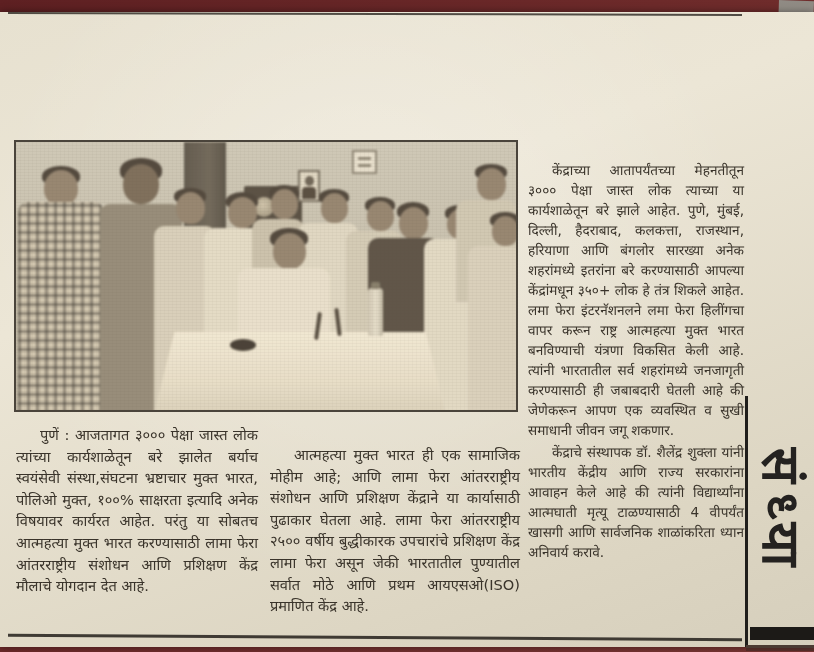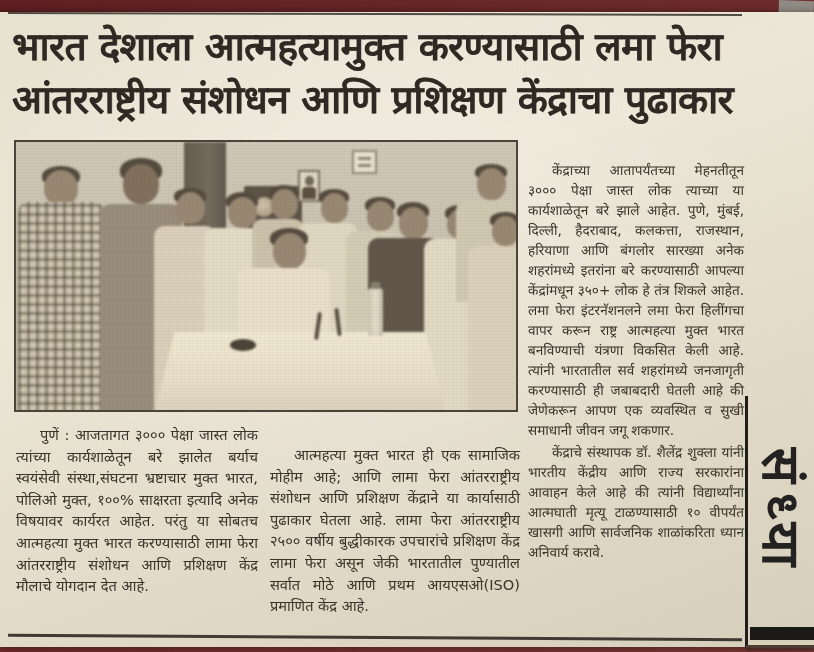--- a/index.html
+++ b/index.html
@@ -92,24 +92,20 @@
 <div class="canvas">
 
   <div class="side-strip">
     <span class="red-mark"></span>
   </div>
 
   <div class="paper">
 
     <div class="top-rule"></div>
 
-    <div class="headline">
-      <div class="hl">भारत देशाला आत्महत्यामुक्त करण्यासाठी लमा फेरा</div>
-      <div class="hl">आंतरराष्ट्रीय संशोधन आणि प्रशिक्षण केंद्राचा पुढाकार</div>
-    </div>
 
     <div class="photo">
       <div class="scene">
         <div class="pillar"></div>
         <div class="banner">
           <span class="logo"></span>
           <span class="btxt"></span>
         </div>
         <div class="portrait">
           <span class="pface"></span>
@@ -190,21 +186,21 @@
         <span class="stick" style="left:320px;top:166px;transform:rotate(-7deg);"></span>
         <div class="bottle">
           <span class="cap"></span>
         </div>
       </div>
       <div class="grain"></div>
     </div>
 
     <div class="bodycol col-right">
       <p>केंद्राच्या आतापर्यंतच्या मेहनतीतून ३००० पेक्षा जास्त लोक त्याच्या या कार्यशाळेतून बरे झाले आहेत. पुणे, मुंबई, दिल्ली, हैदराबाद, कलकत्ता, राजस्थान, हरियाणा आणि बंगलोर सारख्या अनेक शहरांमध्ये इतरांना बरे करण्यासाठी आपल्या केंद्रांमधून ३५०+ लोक हे तंत्र शिकले आहेत. लमा फेरा इंटरनॅशनलने लमा फेरा हिलींगचा वापर करून राष्ट्र आत्महत्या मुक्त भारत बनविण्याची यंत्रणा विकसित केली आहे. त्यांनी भारतातील सर्व शहरांमध्ये जनजागृती करण्यासाठी ही जबाबदारी घेतली आहे की जेणेकरून आपण एक व्यवस्थित व सुखी समाधानी जीवन जगू शकणार.</p>
-      <p>केंद्राचे संस्थापक डॉ. शैलेंद्र शुक्ला यांनी भारतीय केंद्रीय आणि राज्य सरकारांना आवाहन केले आहे की त्यांनी विद्यार्थ्यांना आत्मघाती मृत्यू टाळण्यासाठी १० वीपर्यंत खासगी आणि सार्वजनिक शाळांकरिता ध्यान अनिवार्य करावे.</p>
+      <p>केंद्राचे संस्थापक डॉ. शैलेंद्र शुक्ला यांनी भारतीय केंद्रीय आणि राज्य सरकारांना आवाहन केले आहे की त्यांनी विद्यार्थ्यांना आत्मघाती मृत्यू टाळण्यासाठी 4 वीपर्यंत खासगी आणि सार्वजनिक शाळांकरिता ध्यान अनिवार्य करावे.</p>
     </div>
 
     <div class="bodycol col-left">
       <p>पुणें : आजतागत ३००० पेक्षा जास्त लोक त्यांच्या कार्यशाळेतून बरे झालेत बर्याच स्वयंसेवी संस्था,संघटना भ्रष्टाचार मुक्त भारत, पोलिओ मुक्त, १००% साक्षरता इत्यादि अनेक विषयावर कार्यरत आहेत. परंतु या सोबतच आत्महत्या मुक्त भारत करण्यासाठी लामा फेरा आंतरराष्ट्रीय संशोधन आणि प्रशिक्षण केंद्र मौलाचे योगदान देत आहे.</p>
     </div>
 
     <div class="bodycol col-mid">
       <p>आत्महत्या मुक्त भारत ही एक सामाजिक मोहीम आहे; आणि लामा फेरा आंतरराष्ट्रीय संशोधन आणि प्रशिक्षण केंद्राने या कार्यासाठी पुढाकार घेतला आहे. लामा फेरा आंतरराष्ट्रीय २५०० वर्षीय बुद्धीकारक उपचारांचे प्रशिक्षण केंद्र लामा फेरा असून जेकी भारतातील पुण्यातील सर्वात मोठे आणि प्रथम आयएसओ(ISO) प्रमाणित केंद्र आहे.</p>
     </div>
 

